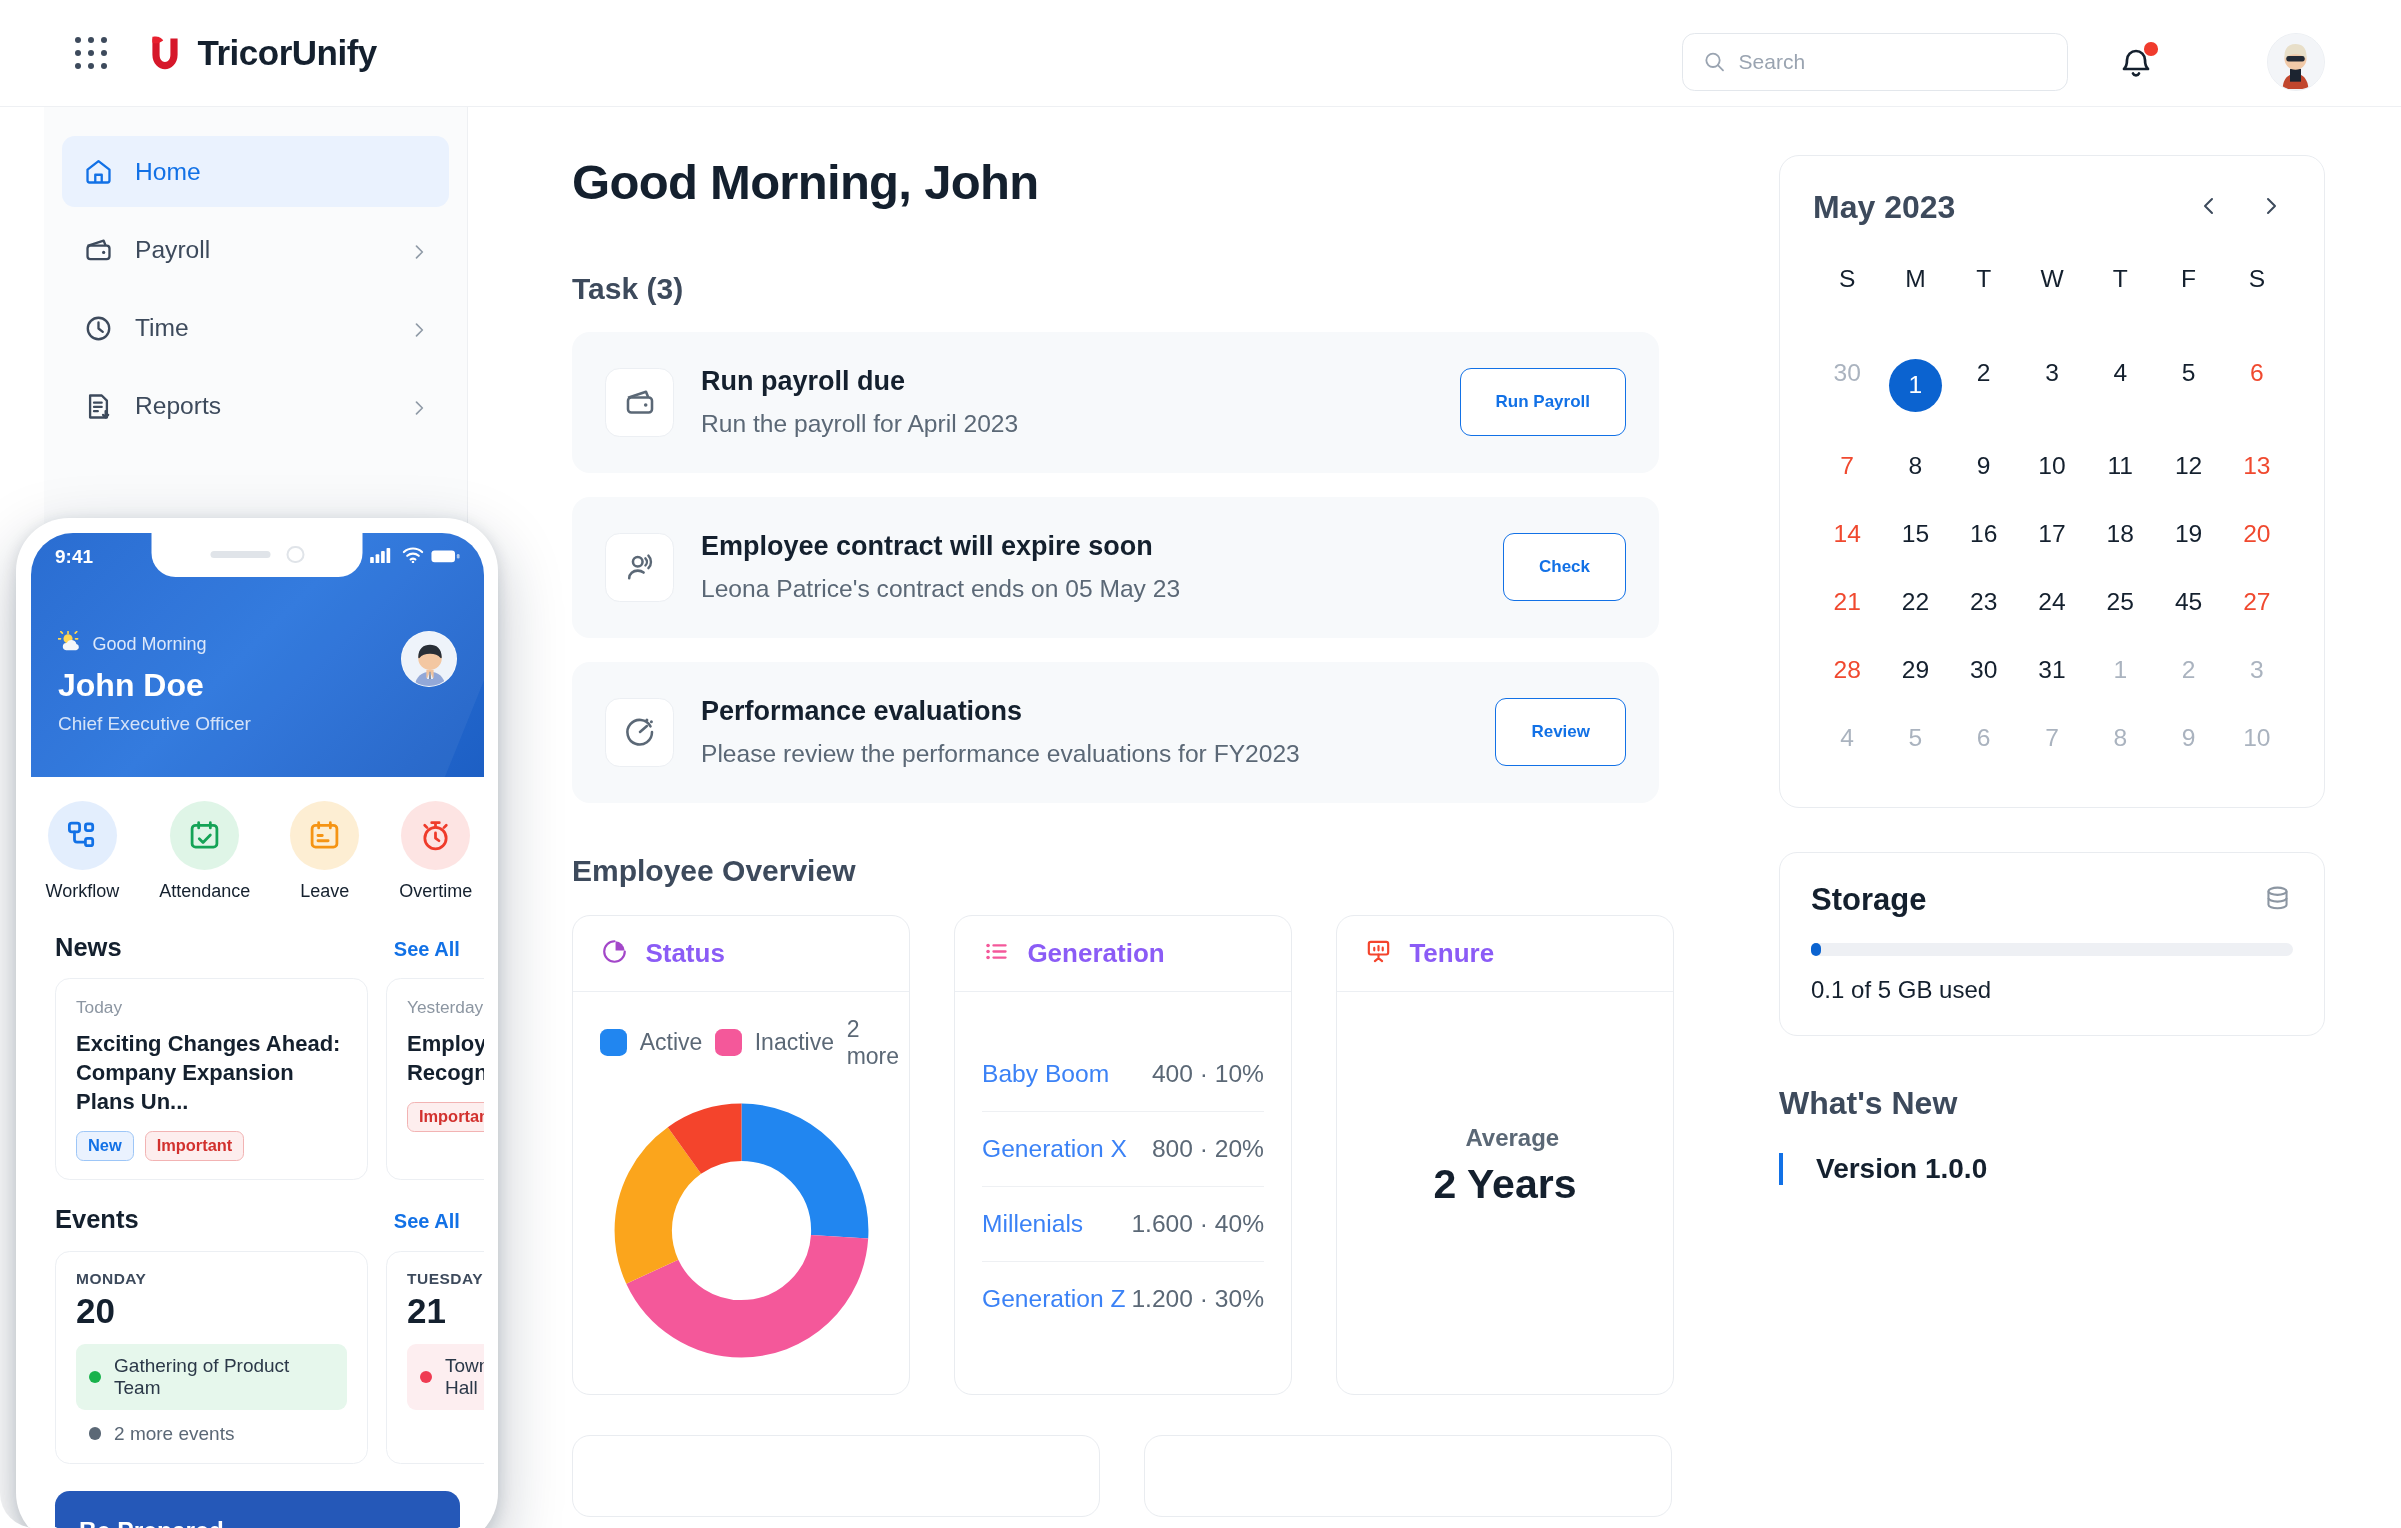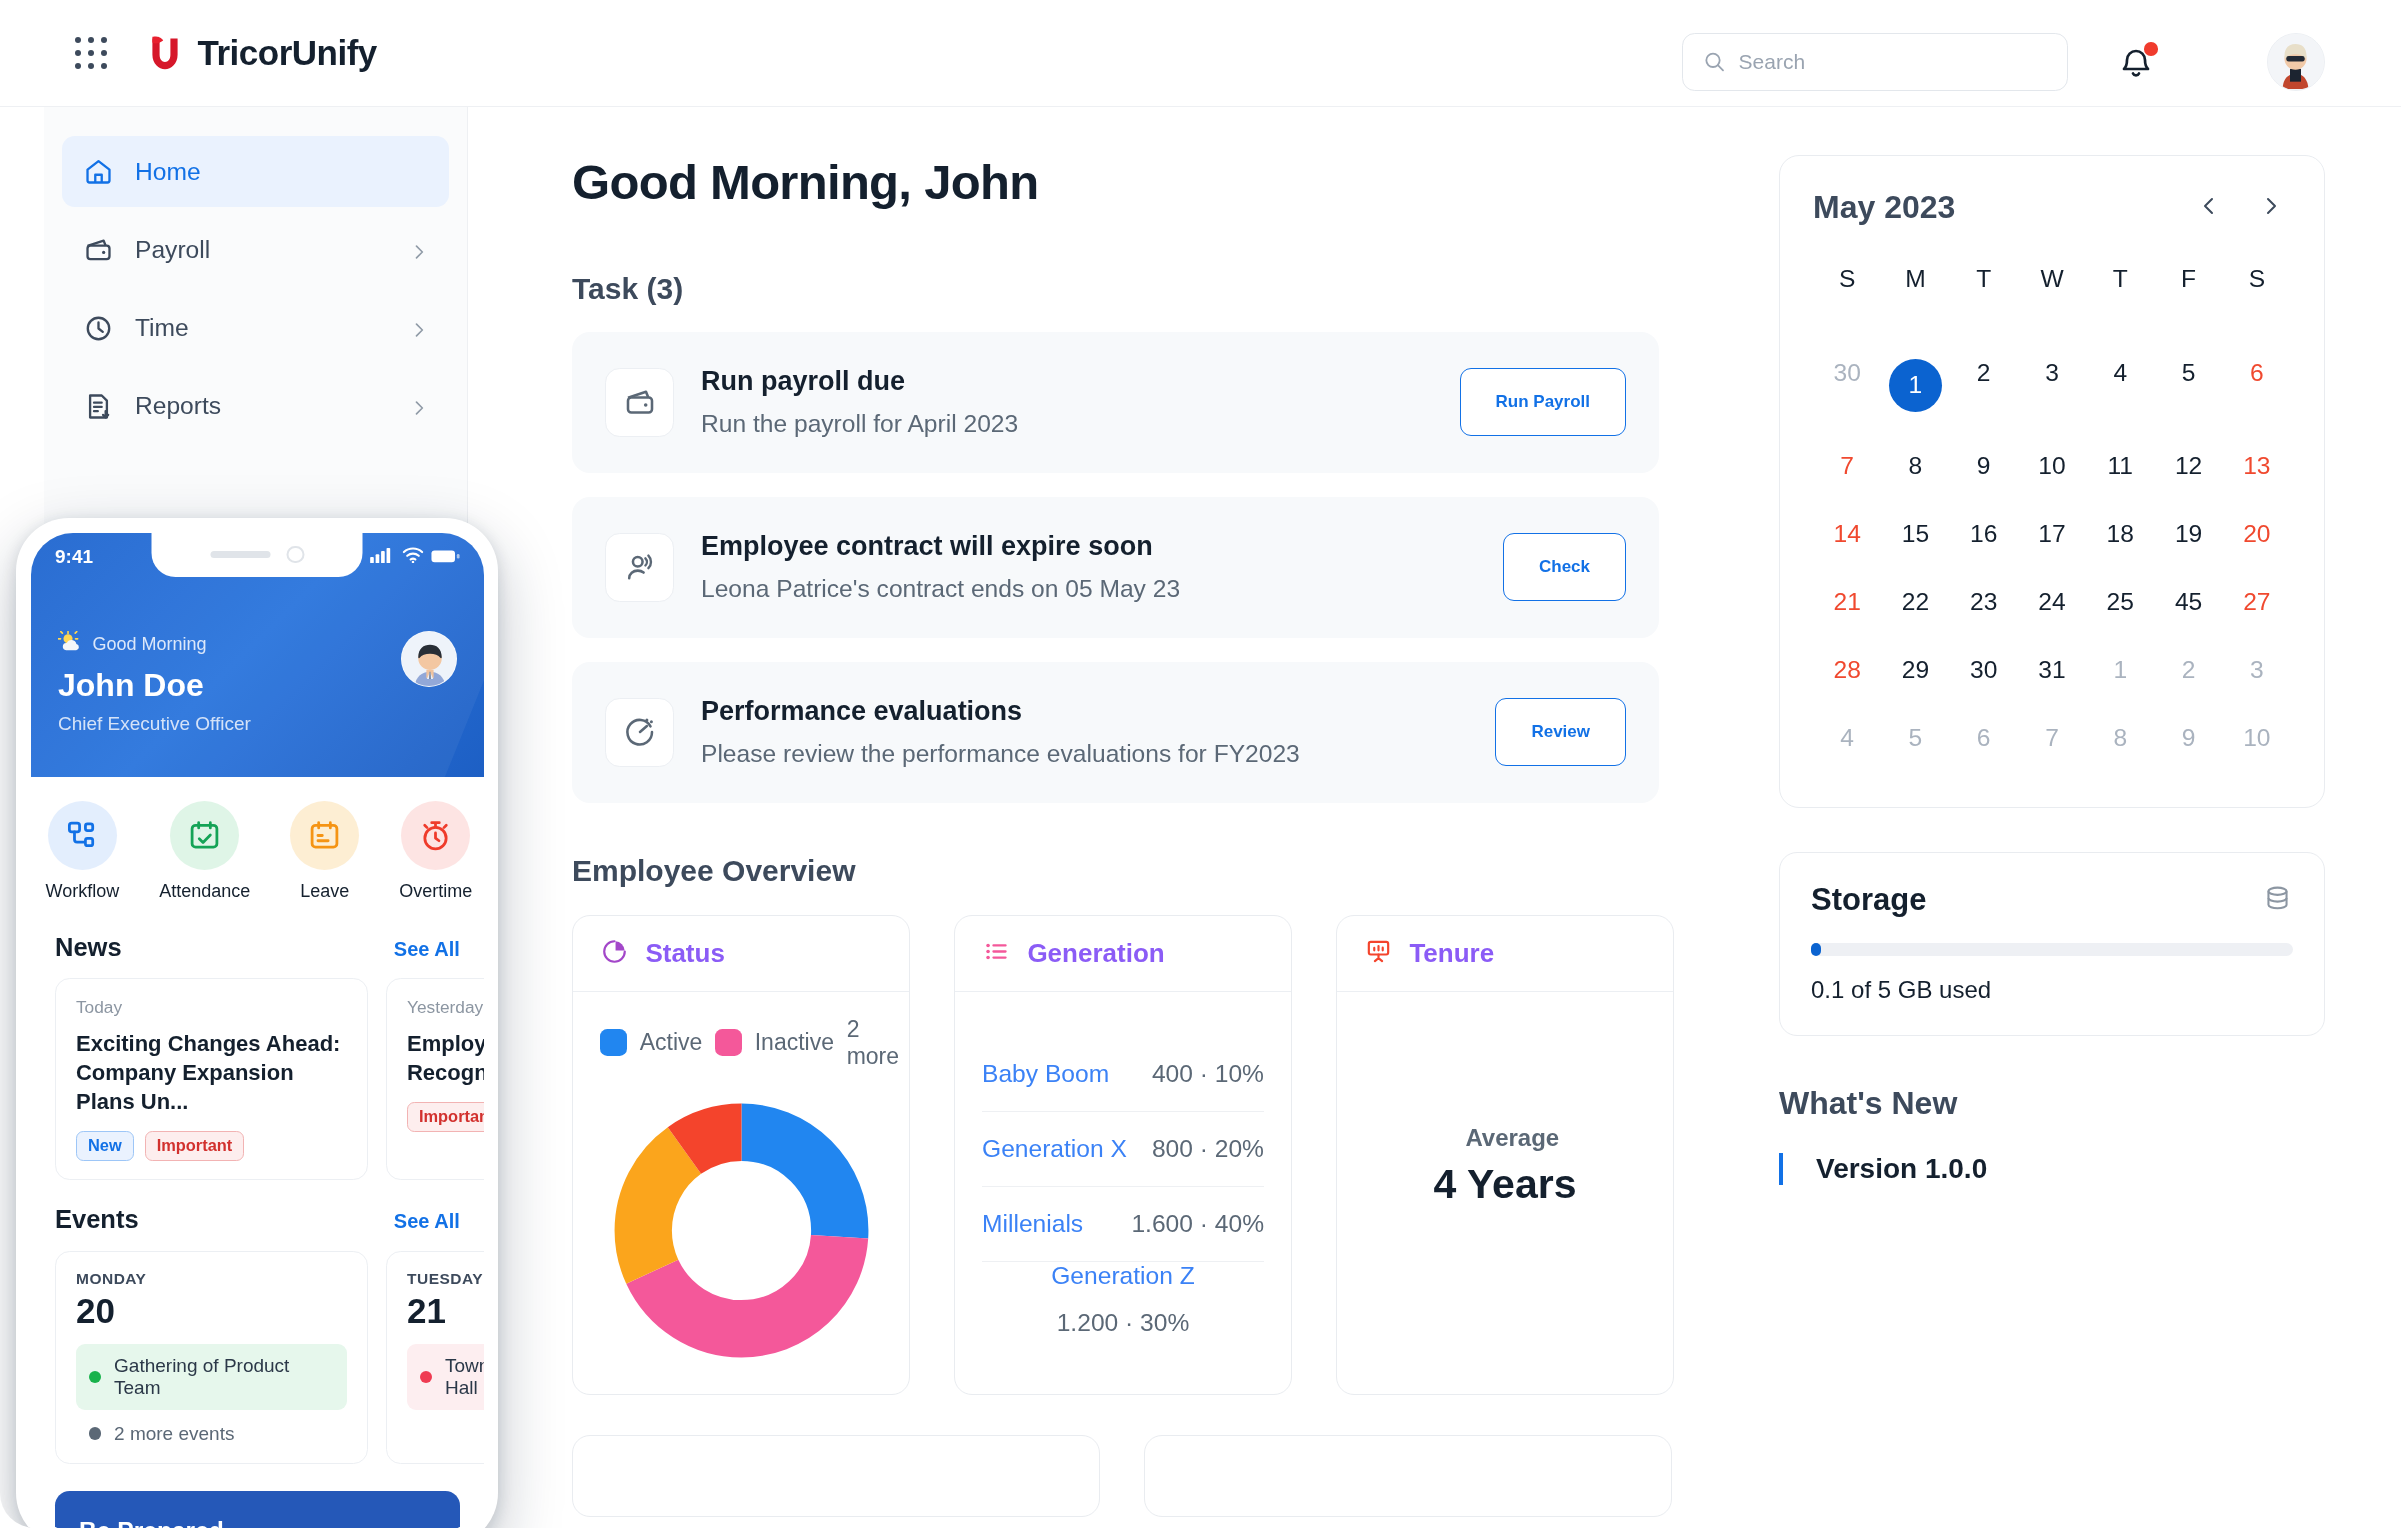--- a/index.html
+++ b/index.html
@@ -99,21 +99,21 @@
   .ov-head-title { font-size: 26px; font-weight: 700; color: #8b5cf6; }
   .ov-body { padding: 24px 27px 27px 27px; }
 
   .legend { display: flex; align-items: center; gap: 12.7px; font-size: 23px; color: #5b6876; }
   .legend .sw { width: 27px; height: 27px; border-radius: 7.3px; flex: 0 0 27px; }
 
   .donut-wrap { margin-top: 24px; display: flex; justify-content: center; }
 
   .gen-row { display: flex; justify-content: space-between; align-items: center;
              height: 75px; border-bottom: 0.9px solid #eef0f3; font-size: 24.6px; }
-  .gen-row:last-child { border-bottom: none; flex-direction: column; }
+  .gen-row:last-child { border-bottom: none; }
   .gen-name { color: #3b82f6; }
   .gen-val { color: #5b6876; }
 
   .tenure-center { height: 300px; display: flex; flex-direction: column;
                    align-items: center; justify-content: center; gap: 9px; }
   .tenure-legend { display: flex; align-items: flex-start; gap: 14.6px; font-size: 24px;
                    font-weight: 700; color: #5b6876; }
   .tenure-val { font-size: 41px; font-weight: 700; color: #14202e; }
 
   .bottom-stub { display: flex; gap: 44px; margin-top: 40px; }
@@ -464,21 +464,21 @@
             </svg>
           </span>
           <span class="ov-head-title">Tenure</span>
         </div>
         <div class="ov-body">
           <div class="tenure-center">
             <div class="tenure-legend">
               <span class="sw" style="background:#2186f0"></span>
               <span>Average</span>
             </div>
-            <div class="tenure-val">4 Years</div>
+            <div class="tenure-val">2 Years</div>
           </div>
         </div>
       </div>
     </div>
 
     <div class="bottom-stub">
       <div class="stub" style="width:528px"></div>
       <div class="stub" style="width:528px"></div>
     </div>
   </div>

